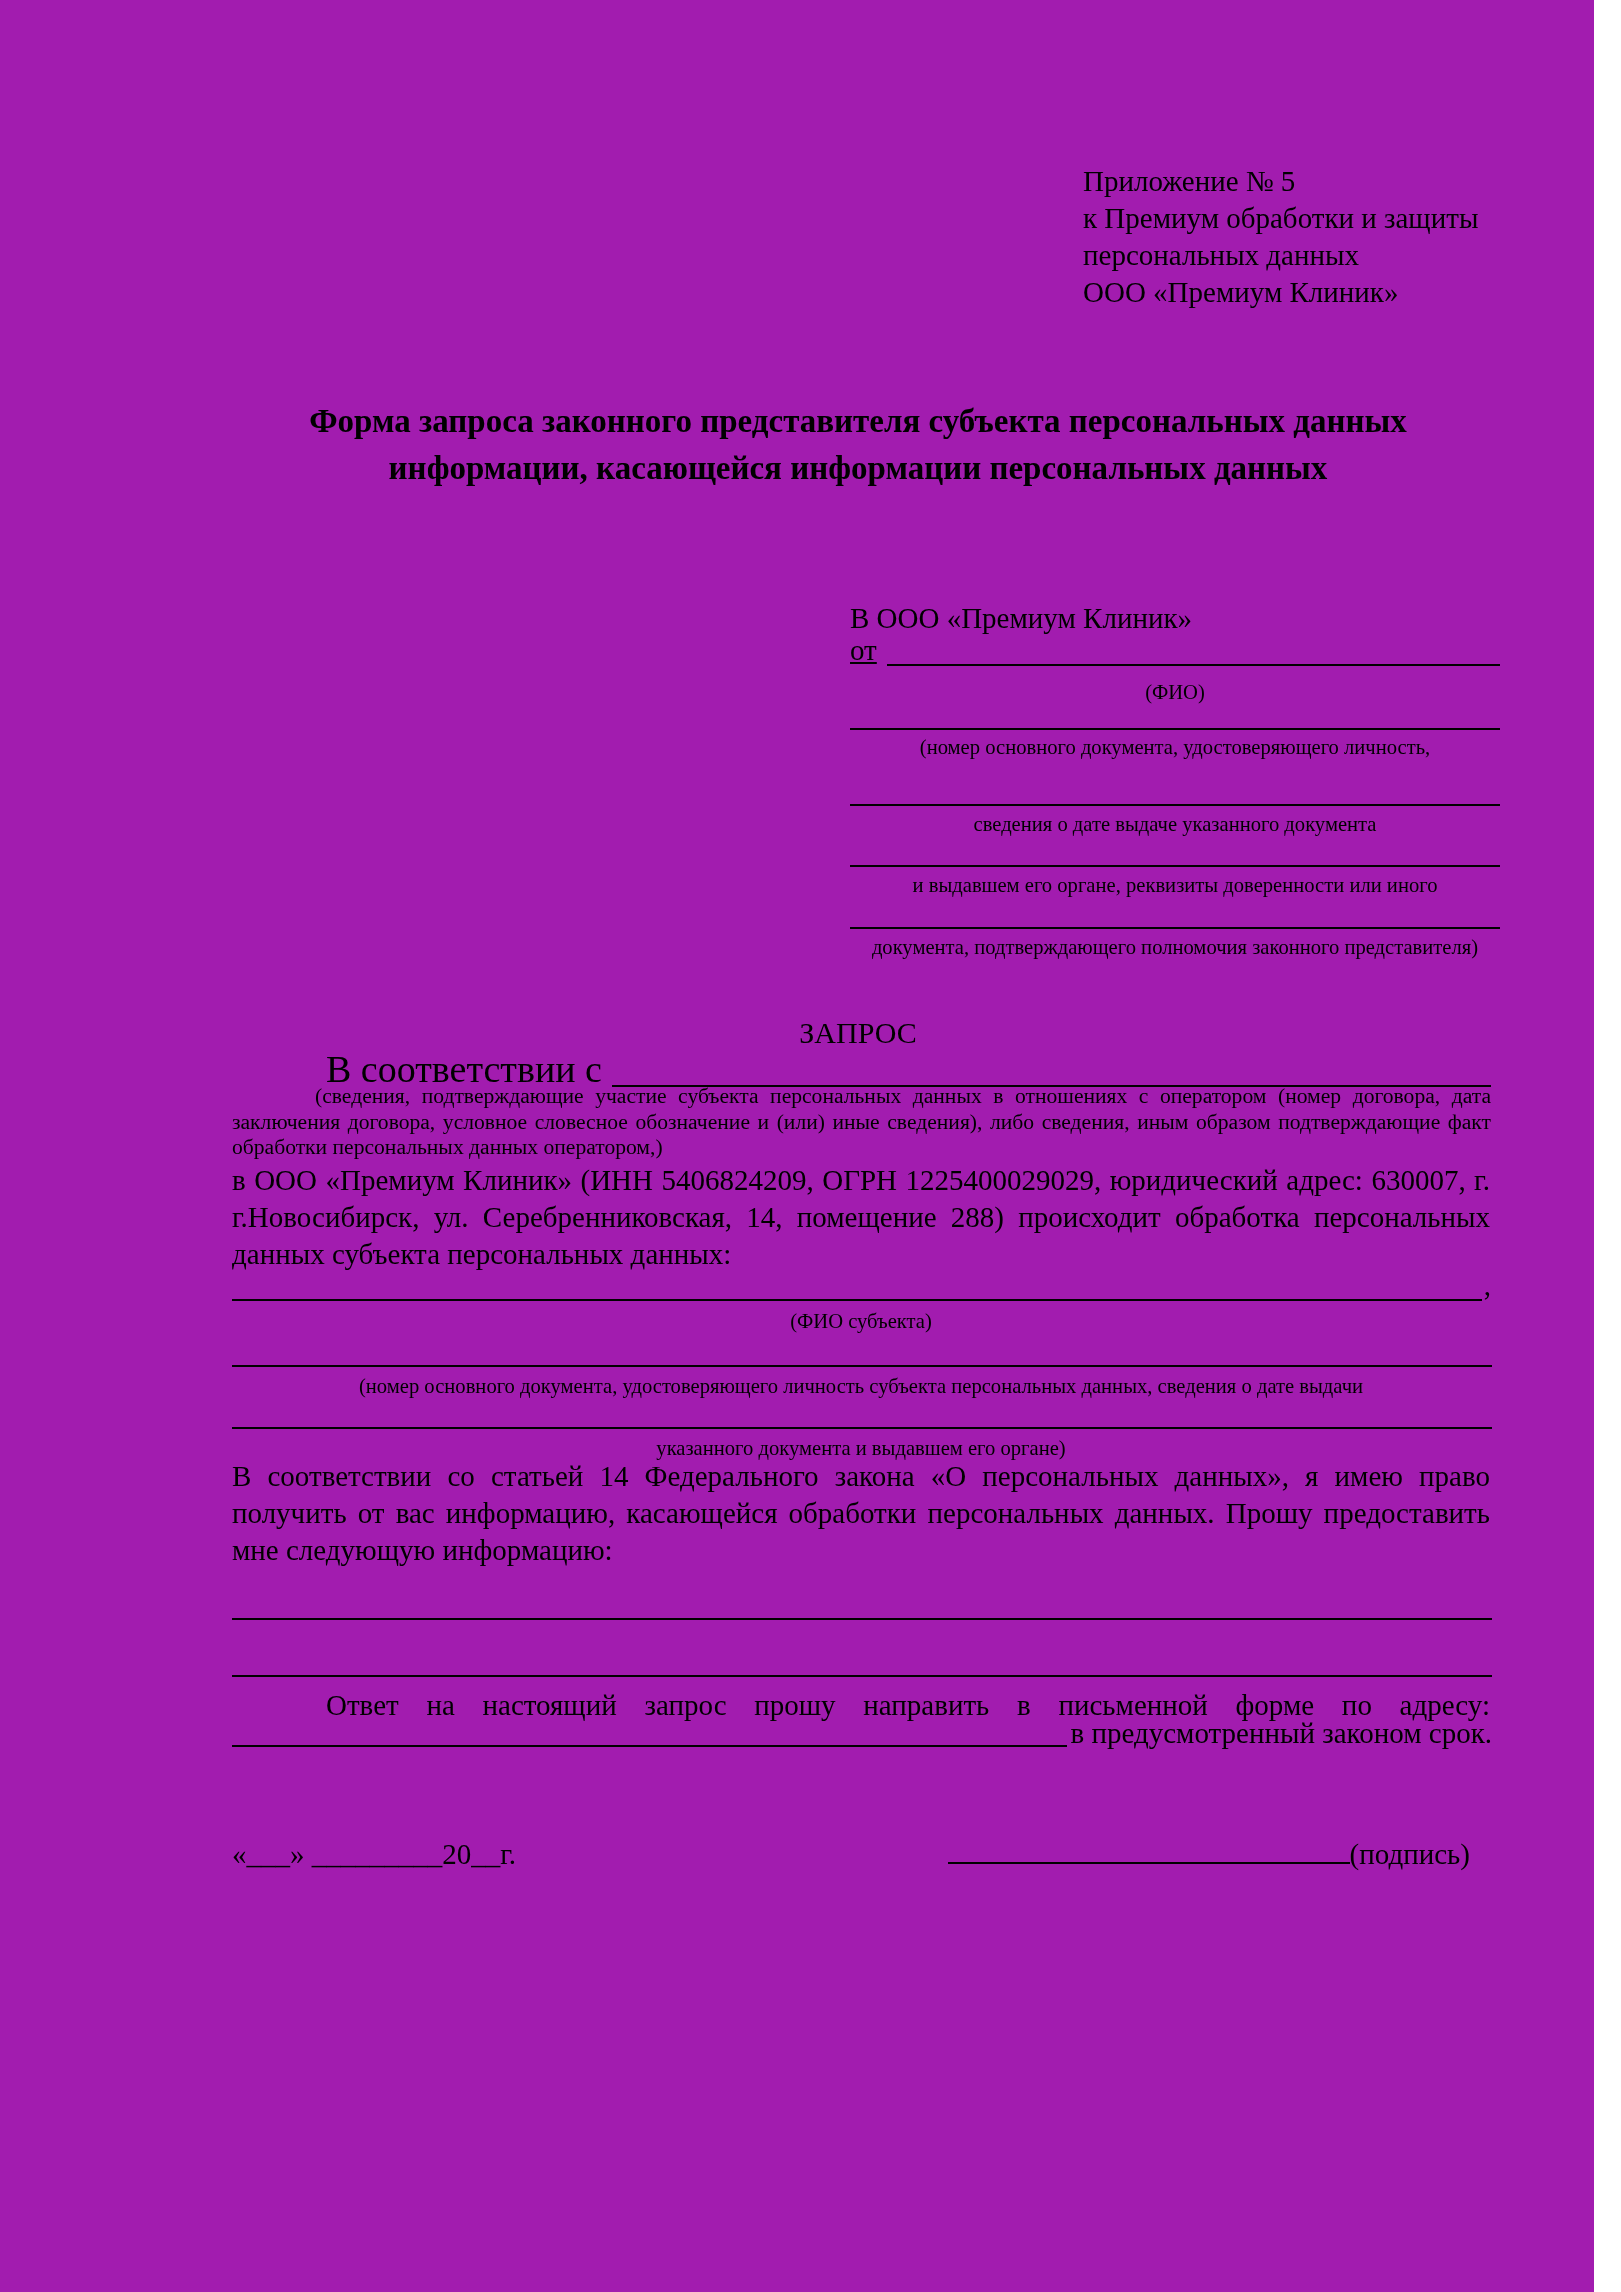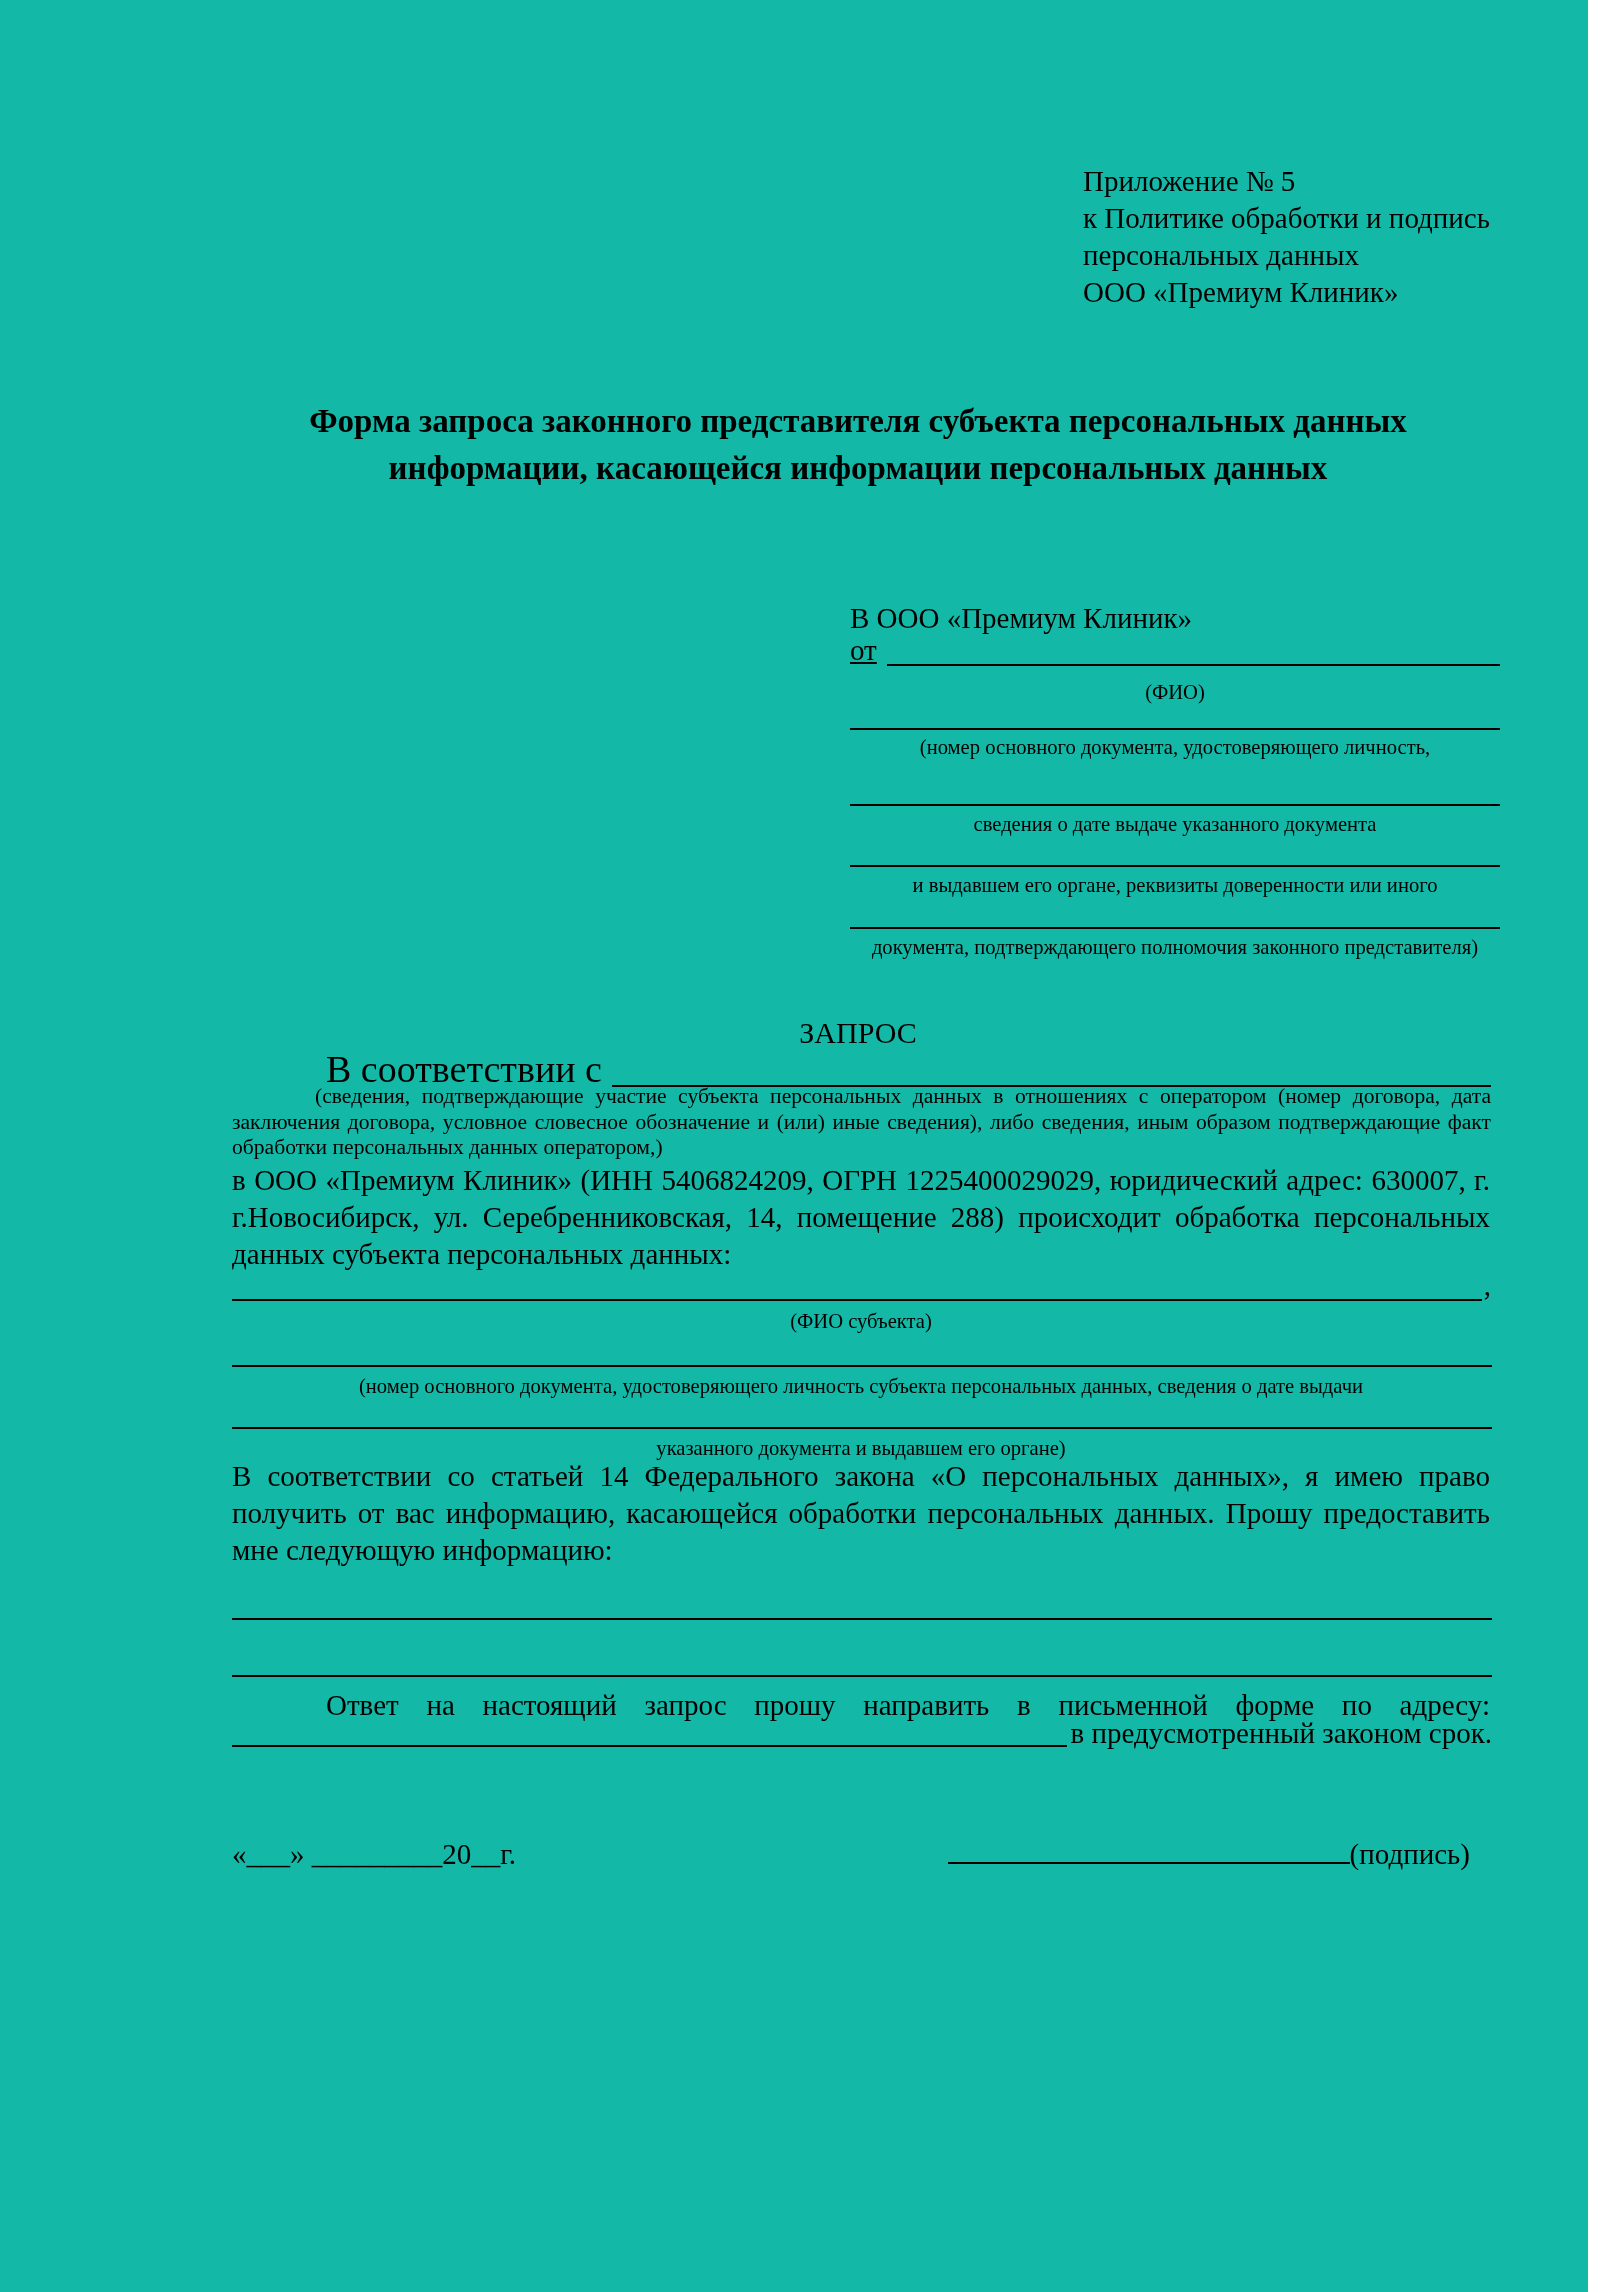--- a/index.html
+++ b/index.html
@@ -4,24 +4,25 @@
 <style>
   html, body {
     margin: 0;
     padding: 0;
     background: #ffffff;
   }
   .page {
     position: relative;
     width: 1588px;
     height: 2293px;
-    background: #14b8a6;
+    background: #a21caf;
     color: #000000;
     font-family: "Liberation Serif", "DejaVu Serif", serif;
     overflow: hidden;
+    padding-left: 6px;
   }
   .abs { position: absolute; }
 
   
   .annex {
     left: 1083px; top: 163px; width: 431px;
     font-size: 29px; line-height: 37px;
   }
 
   
@@ -102,21 +103,21 @@
     border-bottom: 2.9px solid #000; vertical-align: baseline;
   }
 </style>
 </head>
 <body>
 
 <div class="page">
 
   <div class="abs annex">
     <div>Приложение № 5</div>
-    <div>к Политике обработки и подпись</div>
+    <div>к Премиум обработки и защиты</div>
     <div>персональных данных</div>
     <div>ООО «Премиум Клиник»</div>
   </div>
 
   <div class="abs doc-title">Форма запроса законного представителя субъекта персональных данных информации, касающейся информации персональных данных</div>
 
   <div class="abs addr-to">В ООО «Премиум Клиник»</div>
 
   <div class="abs addr-from">
     <span class="lbl">от</span>

